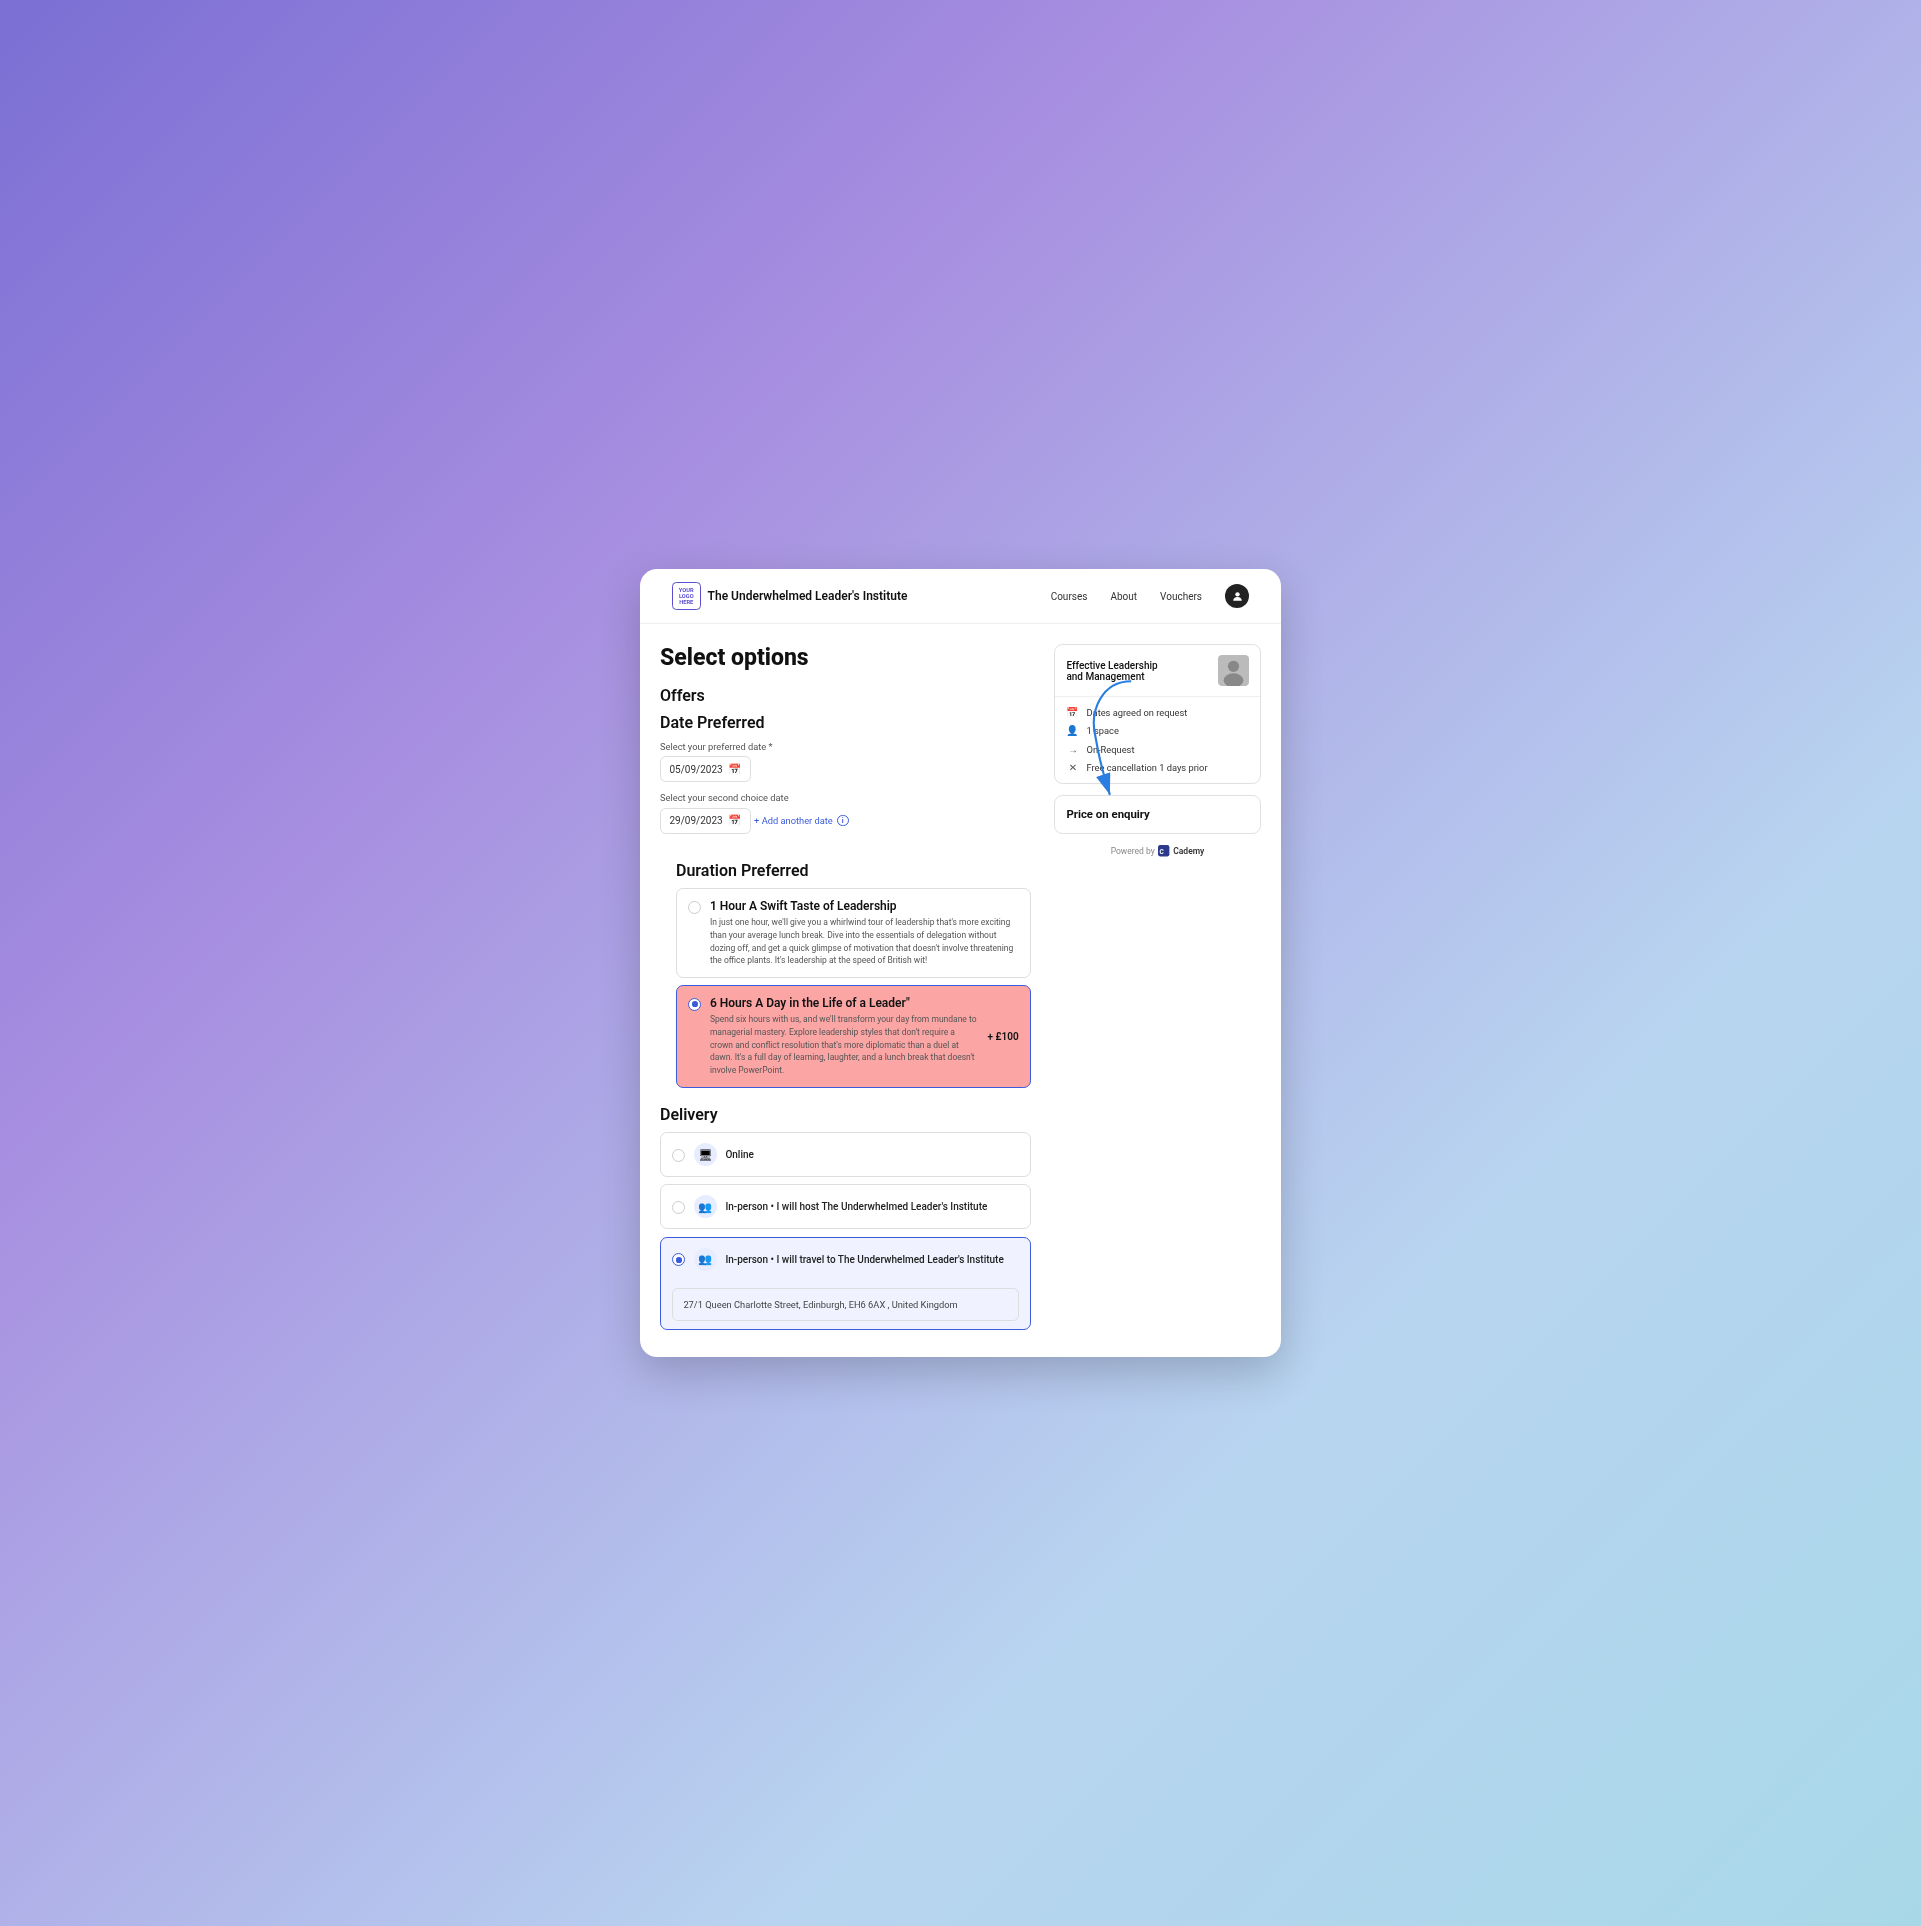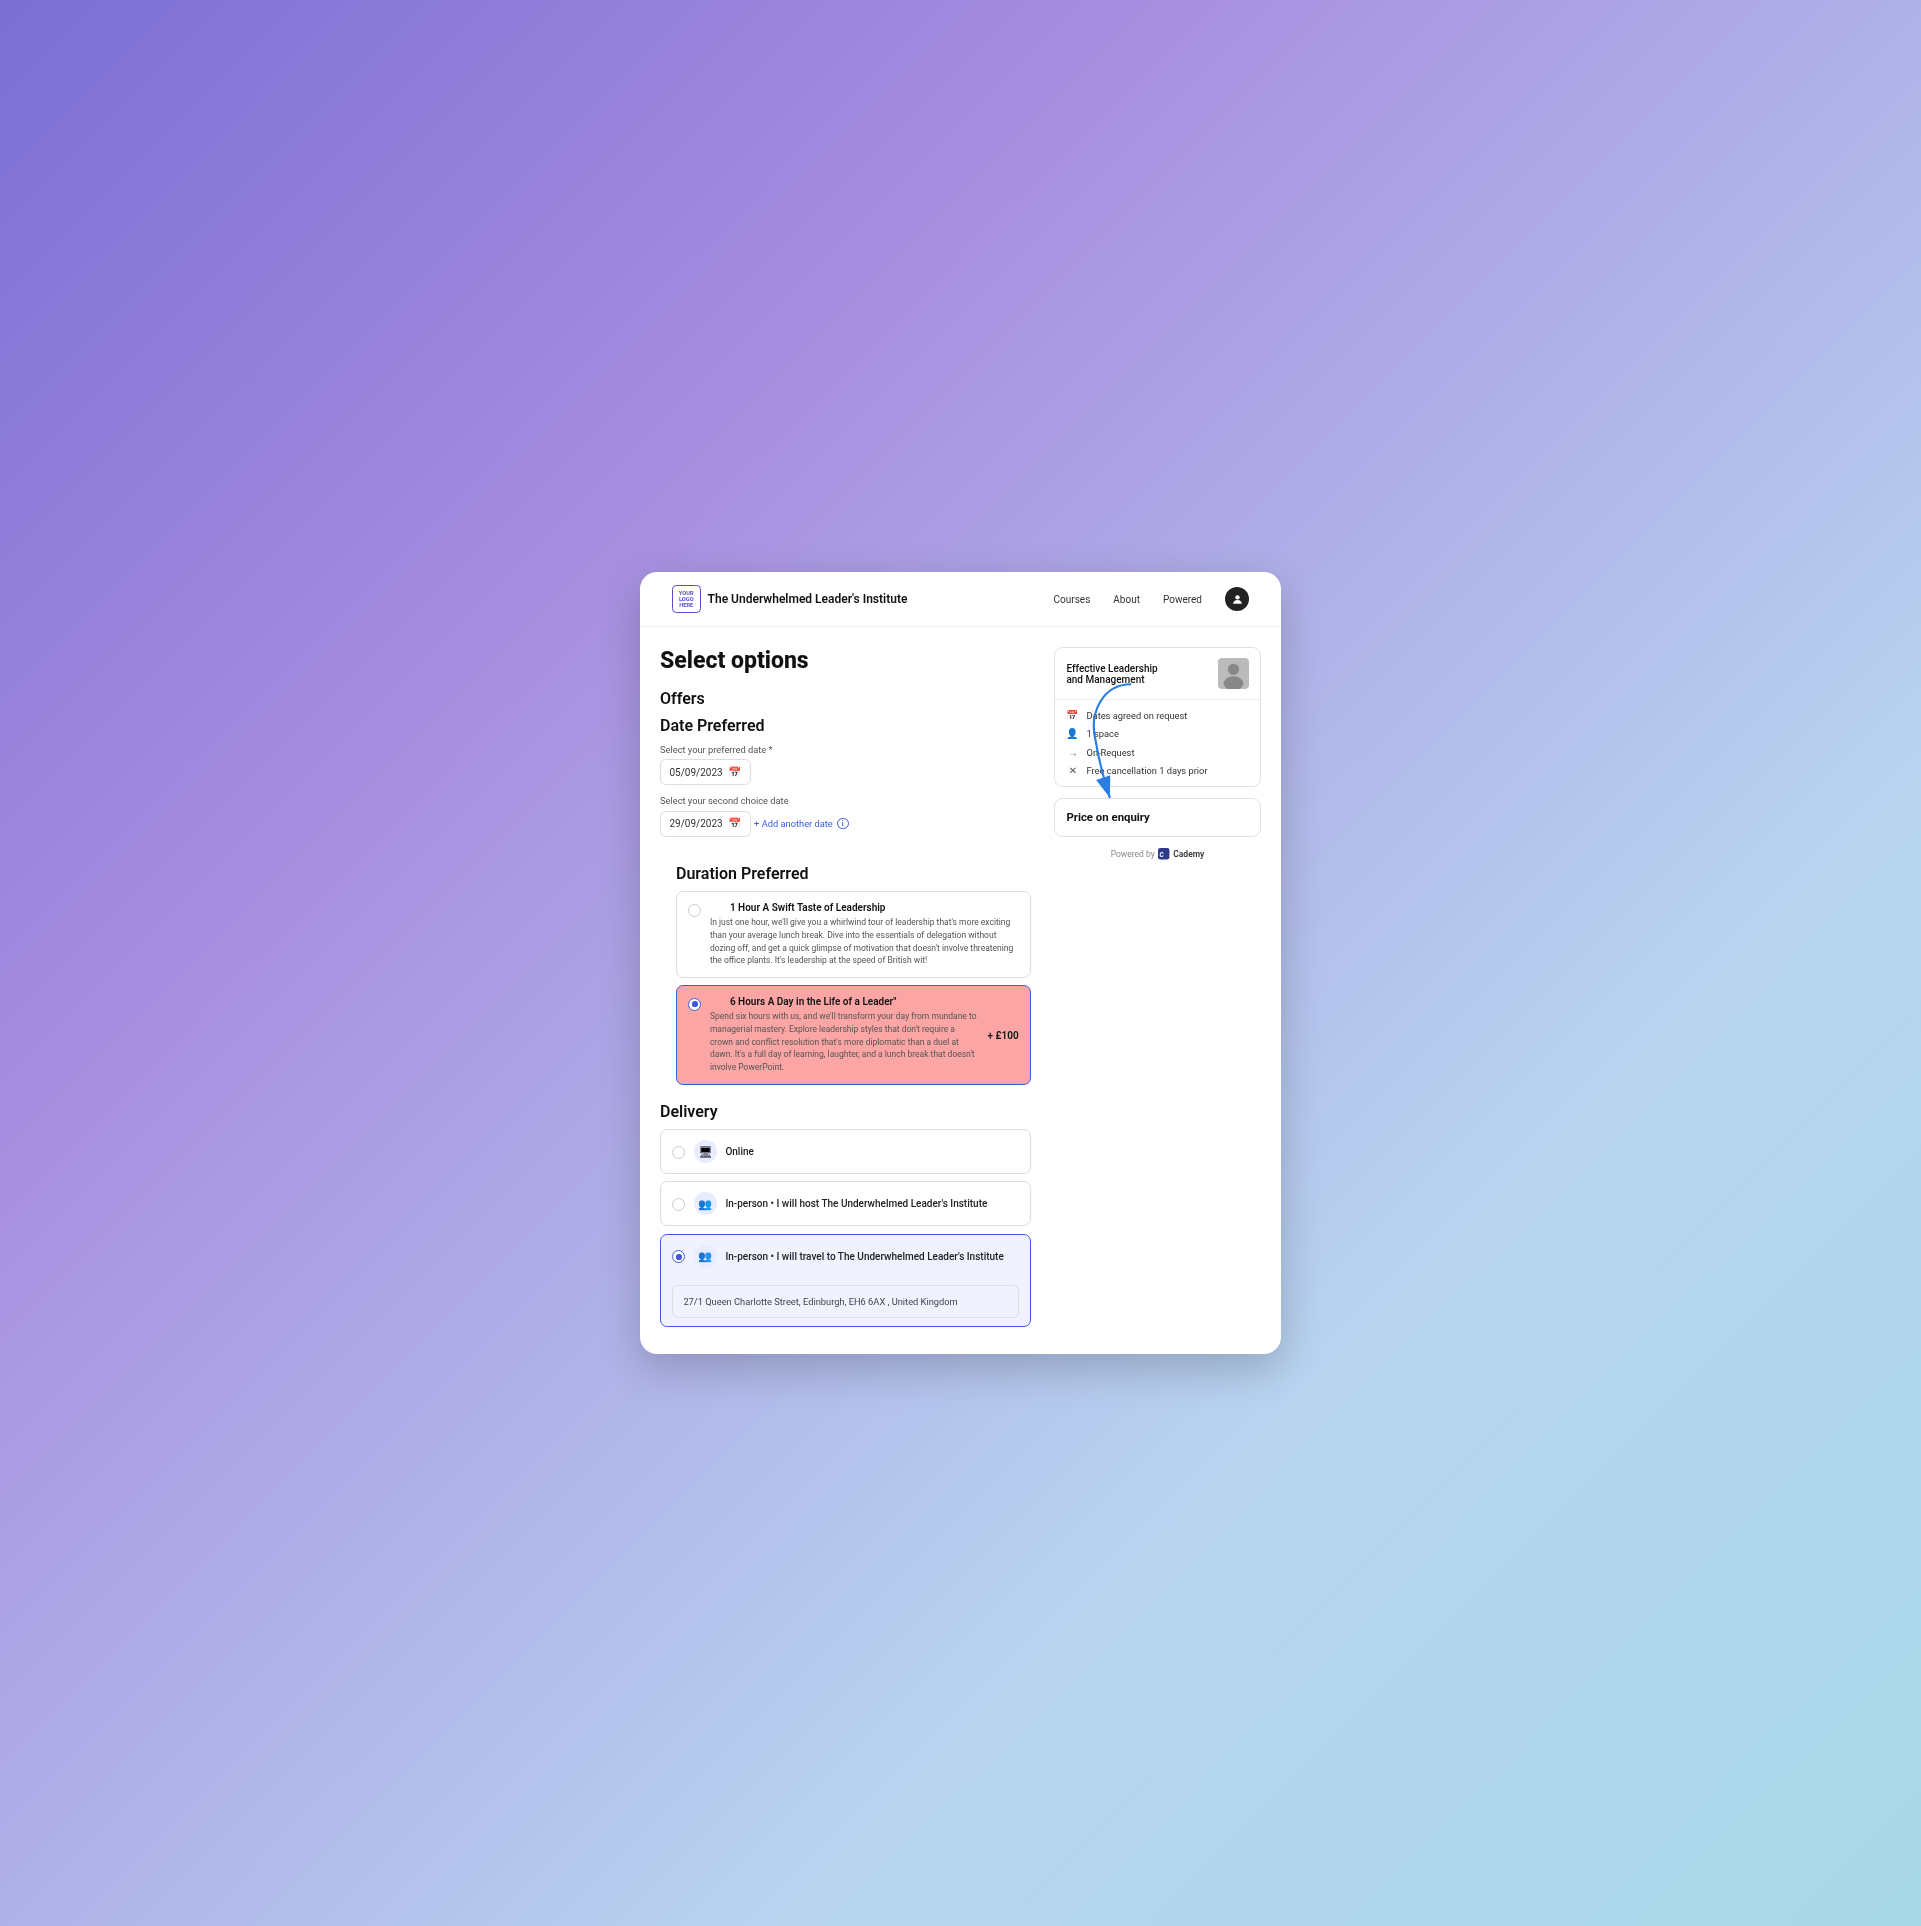--- a/index.html
+++ b/index.html
@@ -230,25 +230,24 @@
       content: '';
       width: 5.7px;
       height: 5.7px;
       border-radius: 50%;
       background: #3b5bdb;
     }
     .radio-content {
       flex: 1;
     }
     .radio-title {
-      font-size: 10px;
+      font-size: 12px;
       font-weight: 600;
       color: #111;
       margin-bottom: 2.8px;
-      margin-left: 20px;
     }
     .radio-desc {
       font-size: 8.5px;
       color: #555;
       line-height: 1.5;
     }
     .radio-price {
       font-size: 10px;
       font-weight: 600;
       color: #111;
@@ -383,21 +382,21 @@
   <div class="header">
     <div class="header-left">
       <div class="logo-box">YOUR
 LOGO
 HERE</div>
       <span class="header-title">The Underwhelmed Leader's Institute</span>
     </div>
     <nav class="header-nav">
       <a class="nav-link">Courses</a>
       <a class="nav-link">About</a>
-      <a class="nav-link">Powered</a>
+      <a class="nav-link">Vouchers</a>
       <div class="user-icon">
         <svg width="13" height="13" viewBox="0 0 24 24" fill="white">
           <circle cx="12" cy="8" r="4"></circle>
           <path d="M4 20c0-4 3.6-7 8-7s8 3 8 7"></path>
         </svg>
       </div>
     </nav>
   </div>
 
   <div class="main">

